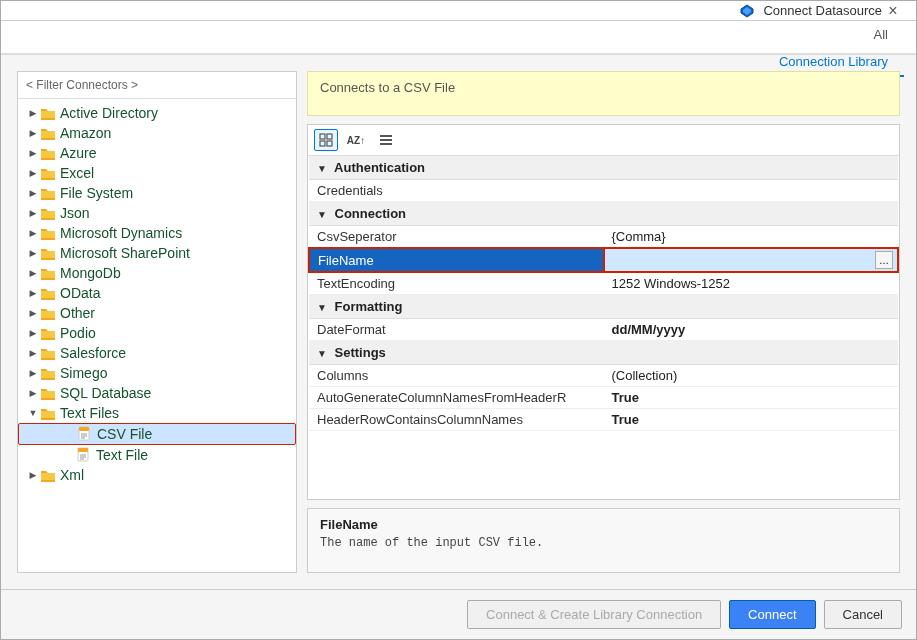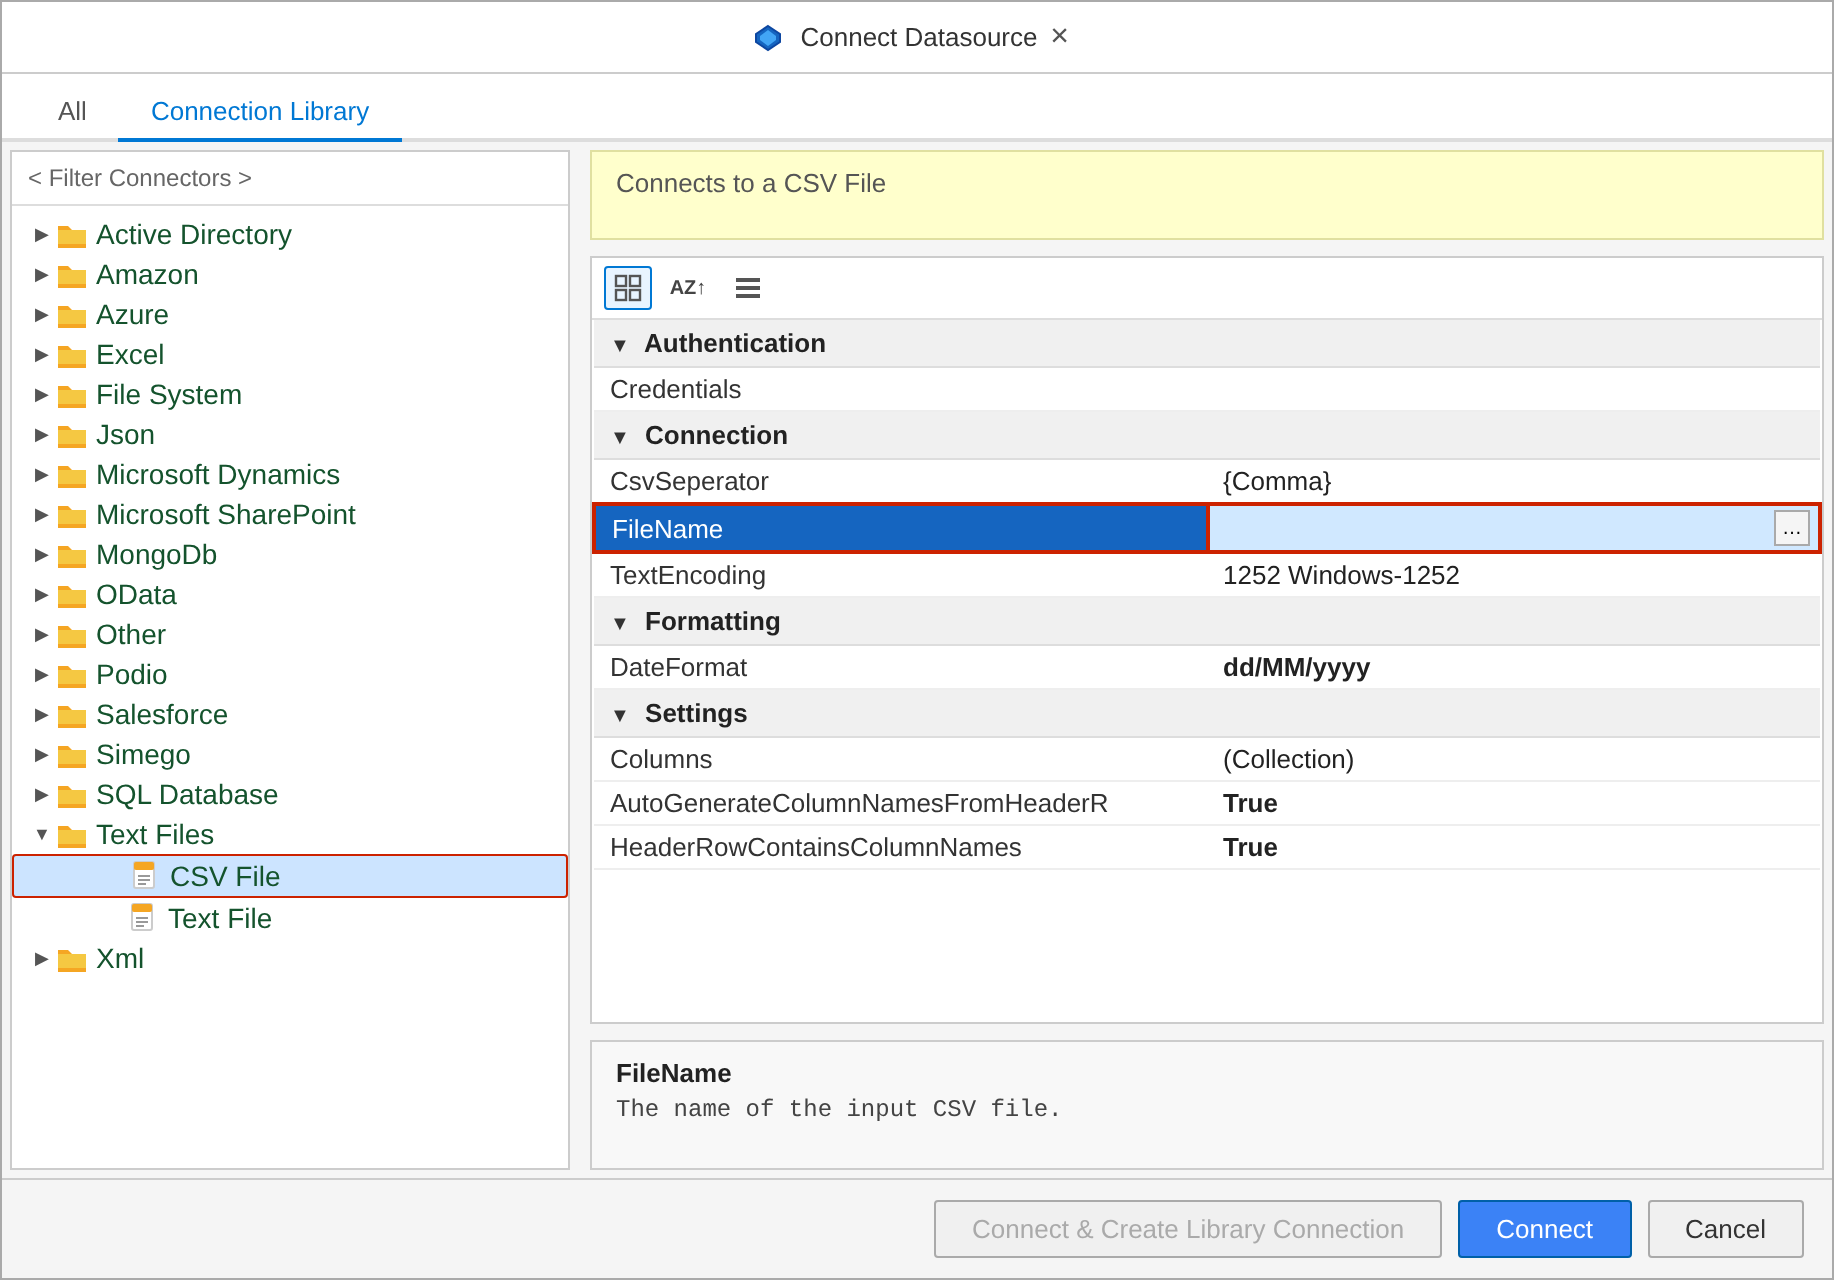--- a/index.html
+++ b/index.html
@@ -14,22 +14,22 @@
       display: flex;
       flex-direction: column;
     }
     
     .title-bar {
       background: #ffffff;
       border-bottom: 1px solid #ccc;
       padding: 8px 12px;
       display: flex;
       align-items: center;
-      justify-content: center;
-      height: 36px;
+      justify-content: flex-end;
+      height: 20px;
     }
     
     .title-bar-left {
       display: flex;
       align-items: center;
       gap: 8px;
     }
     
     .title-icon {
       width: 16px;
@@ -58,20 +58,21 @@
       border-radius: 2px;
     }
     
     .tabs-bar {
       background: #ffffff;
       border-bottom: 2px solid #ddd;
       display: flex;
       padding: 0 12px;
       height: 34px;
       align-items: flex-end;
+      flex-direction: column;
     }
     
     .tab {
       padding: 6px 16px;
       cursor: pointer;
       border: none;
       background: none;
       font-size: 13px;
       color: #555;
       border-bottom: 2px solid transparent;
@@ -81,21 +82,21 @@
     .tab.active {
       color: #0078d4;
       border-bottom: 2px solid #0078d4;
       font-weight: 400;
     }
     
     .content-area {
       display: flex;
       flex: 1;
       overflow: hidden;
-      padding: 4px;
+      padding: 16px;
       gap: 10px;
     }
     
     
     .left-panel {
       width: 280px;
       display: flex;
       flex-direction: column;
       background: #fff;
       border: 1px solid #ccc;

